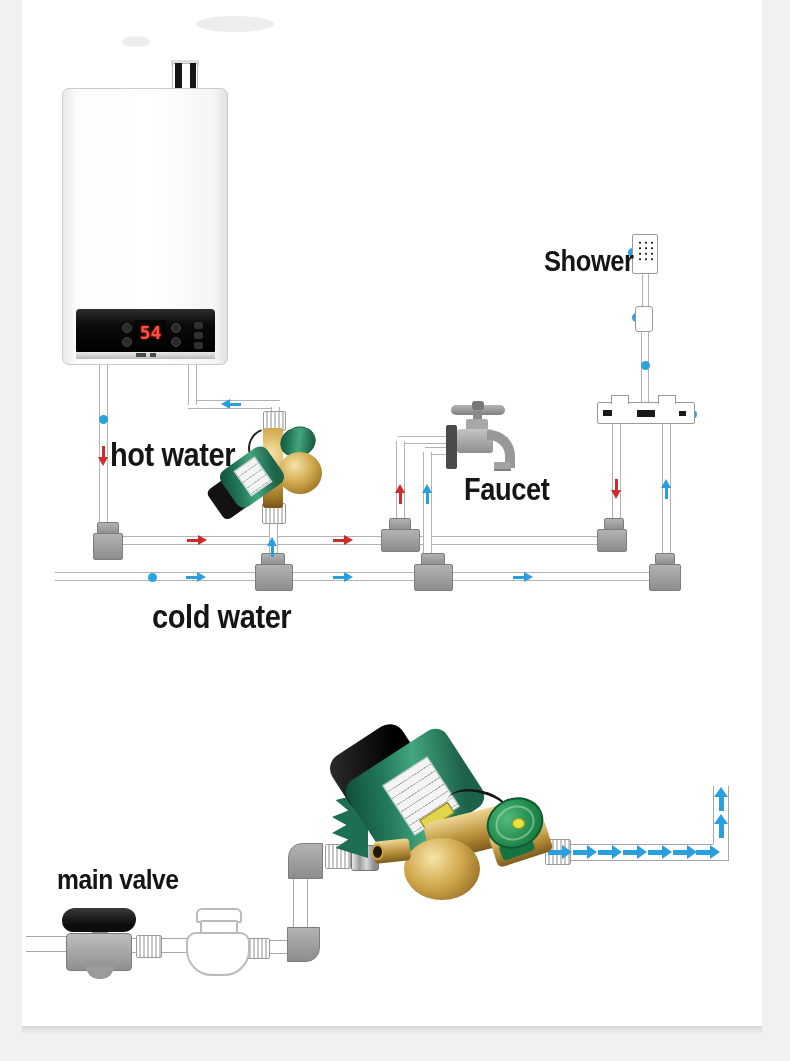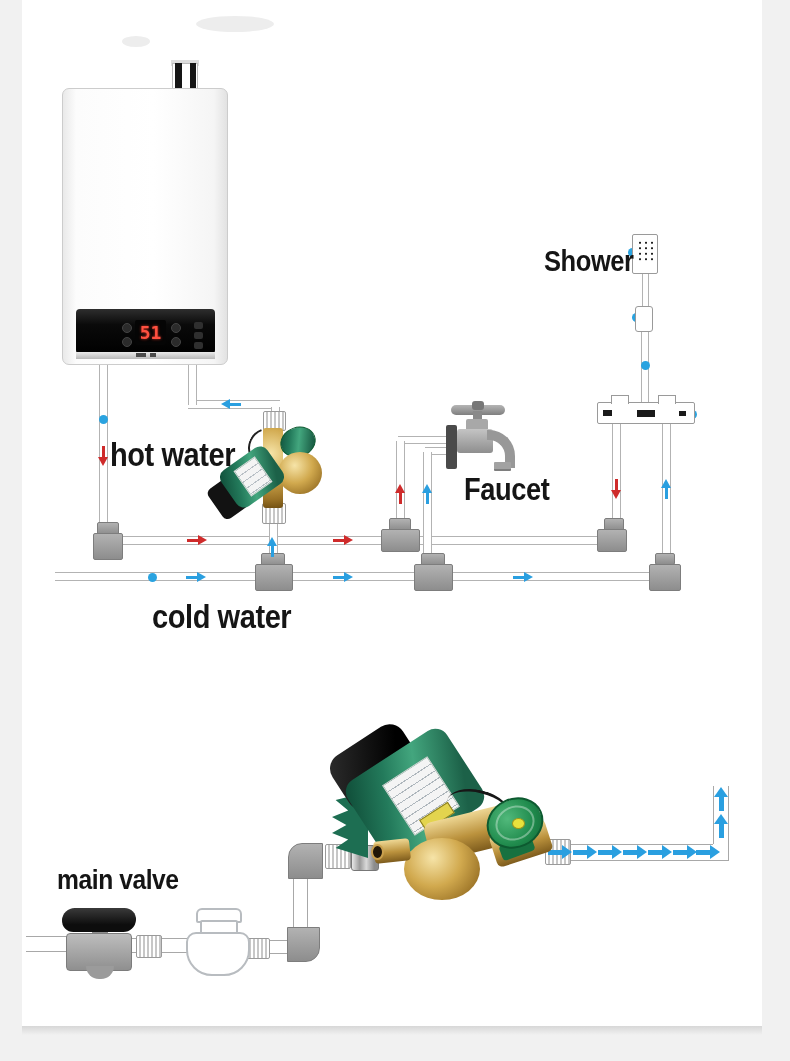--- a/index.html
+++ b/index.html
@@ -36,21 +36,21 @@
 
   <div id="top-diagram" class="abs" style="left:0;top:0;width:790px;height:690px;">
 
     <div>
       <div class="abs" style="left:171px;top:60px;width:28px;height:6px;background:#dddddd;"></div>
       <div class="abs" style="left:172px;top:63px;width:26px;height:26px;background:#fff;border:1px solid #bbb;box-sizing:border-box;"></div>
       <div class="abs" style="left:175px;top:63px;width:7px;height:25px;background:#151515;"></div>
       <div class="abs" style="left:190px;top:63px;width:6px;height:25px;background:#151515;"></div>
       <div class="heater-box"></div>
       <div class="abs" style="left:76px;top:309px;width:139px;height:45px;background:linear-gradient(180deg,#2e2e2e,#0a0a0a 35%,#000);border-radius:4px;"></div>
-      <div class="abs" style="left:135px;top:320px;width:31px;height:25px;background:#050505;border-radius:2px;color:#ff5040;font-family:'DejaVu Sans Mono',monospace;font-weight:700;font-size:18px;text-align:center;line-height:25px;text-shadow:0 0 3px rgba(255,60,40,.8);">51</div>
+      <div class="abs" style="left:135px;top:320px;width:31px;height:25px;background:#050505;border-radius:2px;color:#ff5040;font-family:'DejaVu Sans Mono',monospace;font-weight:700;font-size:18px;text-align:center;line-height:25px;text-shadow:0 0 3px rgba(255,60,40,.8);">54</div>
       <div class="abs" style="left:122px;top:323px;width:8px;height:8px;border-radius:50%;background:#2b2b2b;border:1px solid #444;"></div>
       <div class="abs" style="left:122px;top:337px;width:8px;height:8px;border-radius:50%;background:#2b2b2b;border:1px solid #444;"></div>
       <div class="abs" style="left:171px;top:323px;width:8px;height:8px;border-radius:50%;background:#2b2b2b;border:1px solid #444;"></div>
       <div class="abs" style="left:171px;top:337px;width:8px;height:8px;border-radius:50%;background:#2b2b2b;border:1px solid #444;"></div>
       <div class="abs" style="left:194px;top:322px;width:9px;height:7px;background:#2f2f2f;border-radius:2px;"></div>
       <div class="abs" style="left:194px;top:332px;width:9px;height:7px;background:#2f2f2f;border-radius:2px;"></div>
       <div class="abs" style="left:194px;top:342px;width:9px;height:7px;background:#2f2f2f;border-radius:2px;"></div>
       <div class="abs" style="left:76px;top:352px;width:139px;height:7px;background:linear-gradient(180deg,#ebebeb,#b9b9b9);"></div>
       <div class="abs" style="left:136px;top:353px;width:10px;height:4px;background:#4a4a4a;"></div>
       <div class="abs" style="left:150px;top:353px;width:6px;height:4px;background:#4a4a4a;"></div>

